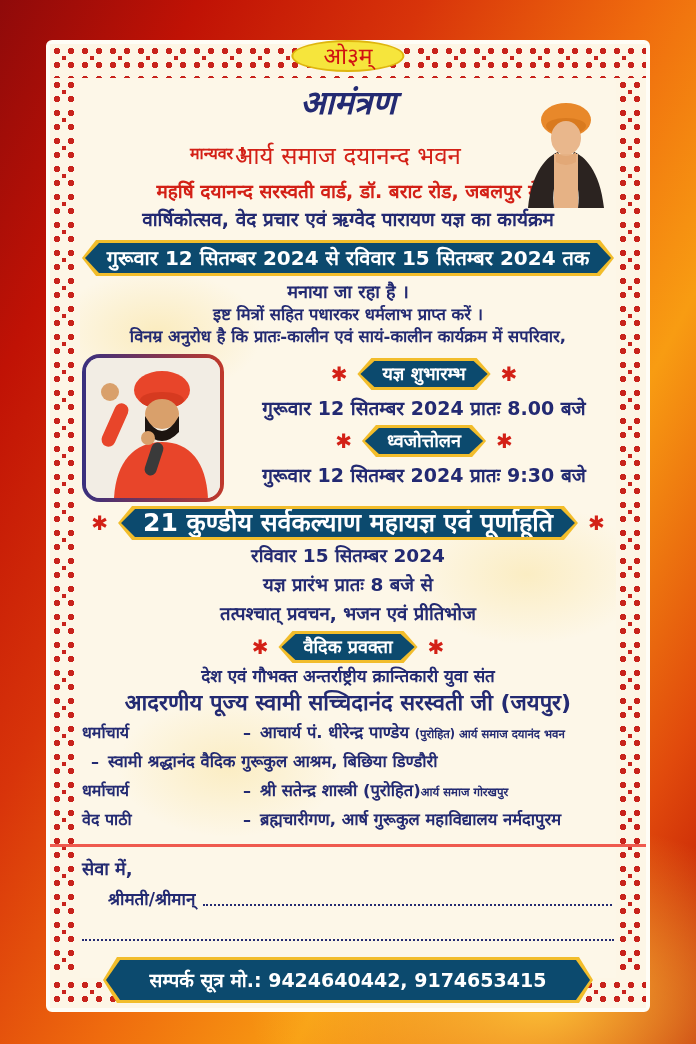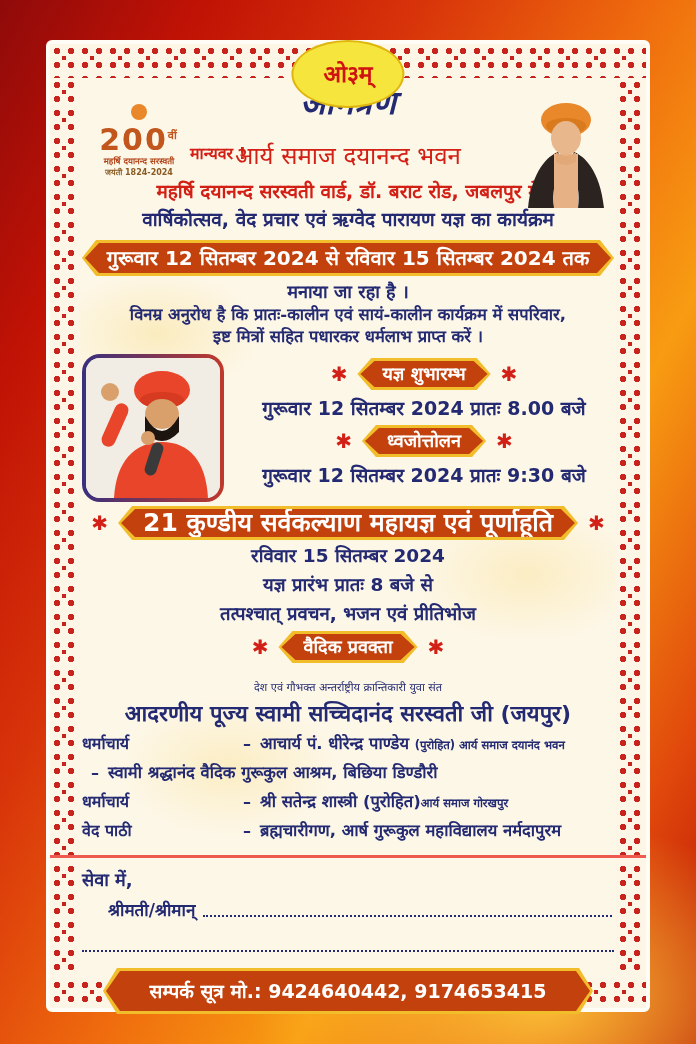--- a/index.html
+++ b/index.html
@@ -30,21 +30,21 @@
     background-size:28px 28px;
   }
   .band-top { top:0; left:0; right:0; height:34px; }
   .band-bottom { bottom:0; left:0; right:0; height:30px; }
   .band-left { top:34px; bottom:30px; left:0; width:30px; }
   .band-right { top:34px; bottom:30px; right:0; width:30px; }
 
   .om-oval {
     position:absolute; z-index:3; top:-4px; left:50%; transform:translateX(-50%);
     background:#f6e53c; border:2px solid #dfb60e; border-radius:50%;
-    padding:18px 30px; color:#d01212; font-weight:bold; font-size:23px; line-height:28px;
+    padding:0 30px; color:#d01212; font-weight:normal; font-size:23px; line-height:28px;
   }
 
   .content { position:absolute; z-index:2; left:32px; right:32px; top:34px; bottom:30px; text-align:center; }
 
   .script-heading { margin-top:4px; font-size:33px; line-height:42px; font-weight:bold; font-style:italic; color:#232a72; }
   .salutation { position:absolute; left:108px; top:64px; color:#d32016; font-weight:bold; font-size:16px; }
 
   .logo { position:absolute; left:2px; top:26px; width:110px; text-align:center; color:#b3541e; }
   .logo-fig { width:16px; height:16px; border-radius:50%; background:#e8882a; margin:0 auto 1px; }
   .logo-num { font-size:30px; line-height:30px; font-weight:bold; color:#c2571d; letter-spacing:2px; }
@@ -53,42 +53,42 @@
   .logo-cap2 { font-size:8px; font-weight:bold; color:#8a5a22; }
 
   .portrait { position:absolute; right:4px; top:18px; }
 
   .title { margin-top:14px; font-size:24px; line-height:37px; font-weight:normal; color:#d32016; }
   .address { margin-top:4px; font-size:19px; line-height:25px; font-weight:bold; color:#d32016; }
   .program { margin-top:2px; font-size:19px; line-height:26px; font-weight:bold; color:#232a72; }
 
   .pointed { clip-path: polygon(14px 0, calc(100% - 14px) 0, 100% 50%, calc(100% - 14px) 100%, 14px 100%, 0 50%); }
   .banner-outer { display:inline-block; background:#f2bd2b; padding:3px; }
-  .banner-inner { background:#c2410c; color:#fff; font-weight:bold; }
+  .banner-inner { background:#0c4a6e; color:#fff; font-weight:bold; }
 
   .date-banner-row { margin-top:8px; }
   .date-banner-row .banner-outer { width:100%; }
   .date-banner-row .banner-inner { font-size:20px; line-height:30px; padding:0 16px; }
 
   .manaya { margin-top:4px; font-size:18px; line-height:24px; font-weight:bold; color:#232a72; }
   .request { font-size:16.5px; line-height:22px; font-weight:bold; color:#232a72; }
 
   .mid-row { display:flex; margin-top:6px; align-items:flex-start; }
   .photo { width:142px; flex:0 0 142px; background:linear-gradient(90deg,#38307f,#c0392b); padding:4px; border-radius:18px; }
   .photo-inner { background:#f2ede4; border-radius:14px; overflow:hidden; height:140px; }
   .mid-right { flex:1; padding-left:10px; }
 
   .ribbon-row { display:flex; align-items:center; justify-content:center; gap:10px; margin-top:4px; }
   .flower { color:#d32016; font-size:20px; font-weight:bold; }
   .ribbon-row .banner-inner { font-size:18px; line-height:26px; padding:0 22px; white-space:nowrap; }
   .big-ribbon .banner-inner { font-size:25px; line-height:28px; }
 
   .dateline { margin-top:5px; font-size:19px; line-height:26px; font-weight:bold; color:#232a72; }
   .centerline { margin-top:3px; font-size:18.5px; line-height:26px; font-weight:bold; color:#232a72; }
-  .speaker-intro { margin-top:13px; font-size:11px; line-height:23px; font-weight:normal; color:#232a72; }
+  .speaker-intro { margin-top:2px; font-size:17px; line-height:23px; font-weight:bold; color:#232a72; }
   .speaker-name { font-size:22px; line-height:30px; font-weight:bold; color:#232a72; }
 
   .roles { text-align:left; }
   .role-row { display:flex; align-items:baseline; font-weight:bold; color:#232a72; line-height:25px; margin-top:2px; }
   .role-label { flex:0 0 152px; font-size:16px; }
   .role-dash { flex:0 0 26px; font-size:16px; text-align:center; }
   .role-value { flex:1; font-size:16.5px; }
   .role-note { font-size:11.5px; font-weight:bold; }
 
   .divider { margin:10px -32px 0; border-top:3px solid #ef5a4e; }
@@ -111,26 +111,20 @@
   <div class="card">
     <div class="band band-top"></div>
     <div class="band band-bottom"></div>
     <div class="band band-left"></div>
     <div class="band band-right"></div>
 
     <div class="om-oval">ओ३म्</div>
 
     <div class="content">
 
-      <div class="logo">
-        <div class="logo-fig"></div>
-        <div class="logo-num"><span>200</span><sup>वीं</sup></div>
-        <div class="logo-cap1">महर्षि दयानन्द सरस्वती</div>
-        <div class="logo-cap2">जयंती 1824-2024</div>
-      </div>
 
       <div class="portrait">
         <svg width="88" height="112" viewBox="0 0 88 112">
           <ellipse cx="44" cy="24" rx="25" ry="17" fill="#e8882a"></ellipse>
           <ellipse cx="44" cy="30" rx="20" ry="8" fill="#d97a1f"></ellipse>
           <ellipse cx="44" cy="42" rx="15" ry="17" fill="#e9b78c"></ellipse>
           <path d="M6,112 C10,74 26,60 36,56 L40,66 C32,86 30,98 32,112 Z" fill="#2b2320"></path>
           <path d="M82,112 C78,74 62,60 52,56 L48,66 C56,86 58,98 56,112 Z" fill="#2b2320"></path>
           <rect x="32" y="58" width="24" height="54" fill="#e6b285"></rect>
           <path d="M34,56 Q44,64 54,56 L54,66 Q44,72 34,66 Z" fill="#e2a877"></path>
@@ -144,22 +138,22 @@
       <div class="address">महर्षि दयानन्द सरस्वती वार्ड, डॉ. बराट रोड, जबलपुर में</div>
       <div class="program">वार्षिकोत्सव, वेद प्रचार एवं ऋग्वेद पारायण यज्ञ का कार्यक्रम</div>
 
       <div class="date-banner-row">
         <div class="banner-outer pointed">
           <div class="banner-inner pointed">गुरूवार 12 सितम्बर 2024 से रविवार 15 सितम्बर 2024 तक</div>
         </div>
       </div>
       <div class="manaya">मनाया जा रहा है ।</div>
 
+      <div class="request">इष्ट मित्रों सहित पधारकर धर्मलाभ प्राप्त करें ।</div>
       <div class="request">विनम्र अनुरोध है कि प्रातः-कालीन एवं सायं-कालीन कार्यक्रम में सपरिवार,</div>
-      <div class="request">इष्ट मित्रों सहित पधारकर धर्मलाभ प्राप्त करें ।</div>
 
       <div class="mid-row">
         <div class="photo">
           <div class="photo-inner">
             <svg width="134" height="140" viewBox="0 0 134 140">
               <rect width="134" height="140" fill="#f2ede4"></rect>
               <rect x="22" y="44" width="14" height="46" rx="7" transform="rotate(24 29 67)" fill="#e8452a"></rect>
               <circle cx="24" cy="34" r="9" fill="#d9a06b"></circle>
               <ellipse cx="76" cy="32" rx="28" ry="19" fill="#e8452a"></ellipse>
               <ellipse cx="76" cy="42" rx="22" ry="8" fill="#d63a20"></ellipse>

